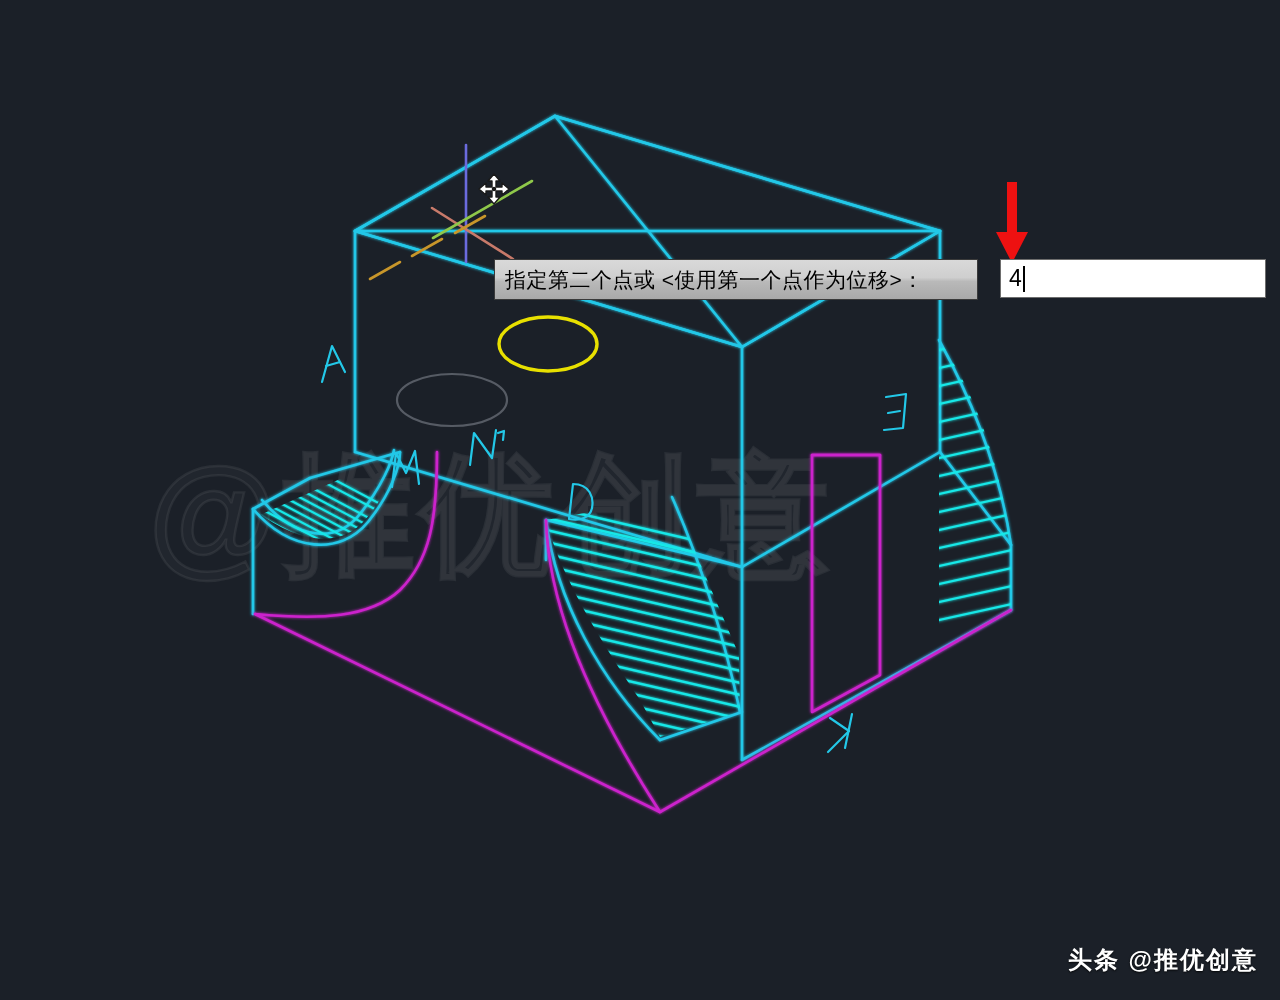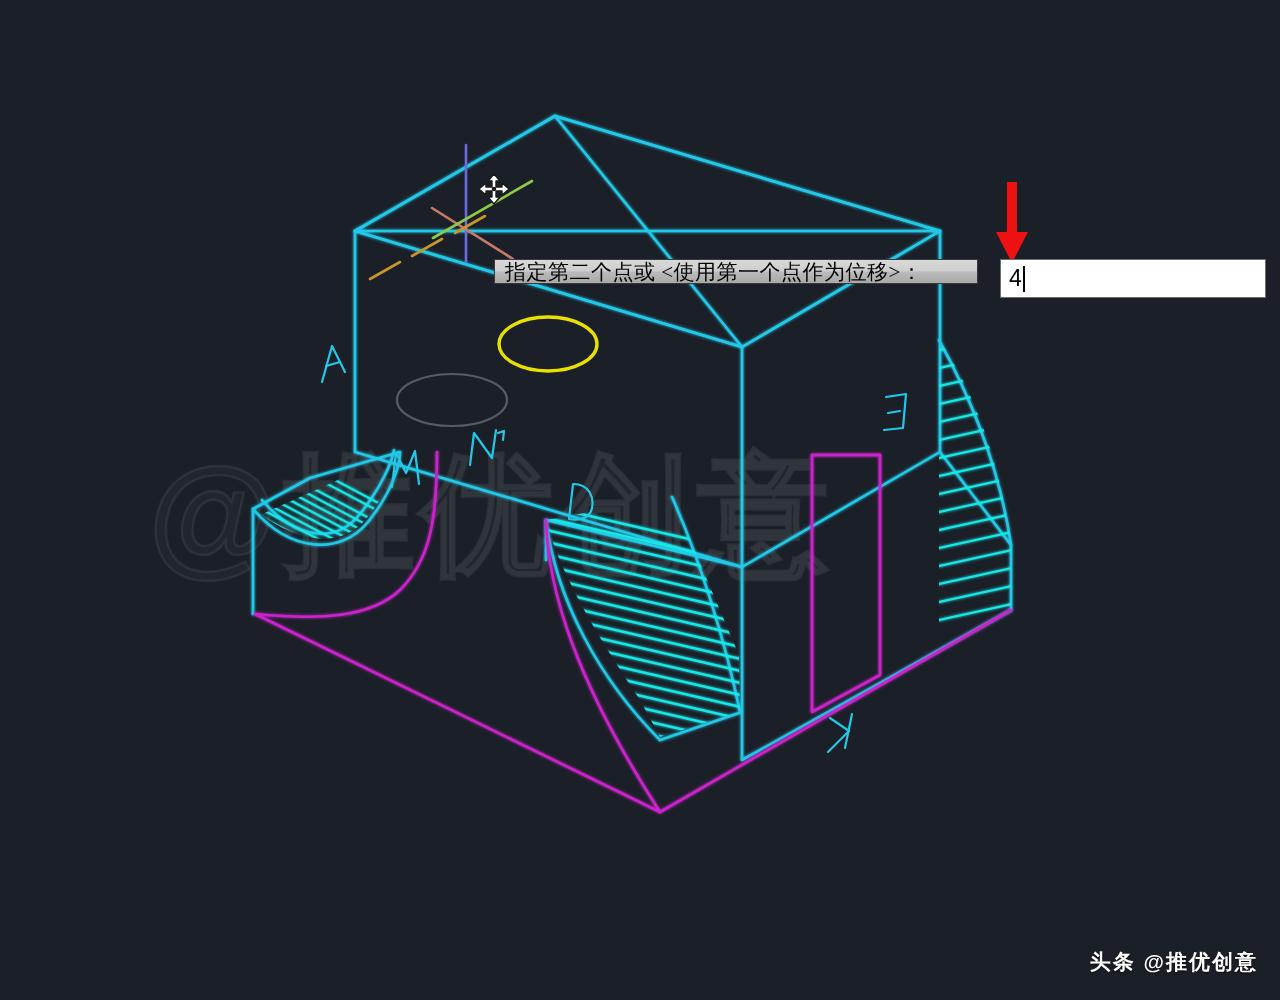--- a/index.html
+++ b/index.html
@@ -23,33 +23,32 @@
     height: 1000px;
     background: #1b2028;
   }
 
   
   .cmd-prompt {
     position: absolute;
     left: 494px;
     top: 259px;
     width: 484px;
-    height: 25px;
+    height: 41px;
     box-sizing: border-box;
     background: linear-gradient(180deg, #d9d9d9 0%, #cfcfcf 45%, #b9b9b9 55%, #a9a9a9 100%);
     border: 1px solid #3a3a3a;
     display: flex;
     align-items: center;
     padding-left: 10px;
     color: #000;
     font-size: 21px;
     letter-spacing: 0.5px;
     white-space: nowrap;
     overflow: hidden;
-    font-family: Liberation Serif, serif;
   }
 
   .cmd-input {
     position: absolute;
     left: 1000px;
     top: 259px;
     width: 266px;
     height: 39px;
     box-sizing: border-box;
     background: #ffffff;
@@ -77,21 +76,21 @@
     height: 82px;
     pointer-events: none;
   }
 
   
   .brand {
     position: absolute;
     right: 22px;
     bottom: 24px;
     color: #ffffff;
-    font-size: 21px;
+    font-size: 24px;
     font-weight: bold;
     letter-spacing: 2px;
     text-shadow: 0 1px 2px rgba(0,0,0,0.8);
     user-select: none;
     white-space: nowrap;
   }
 
   
   .move-cursor {
     position: absolute;

